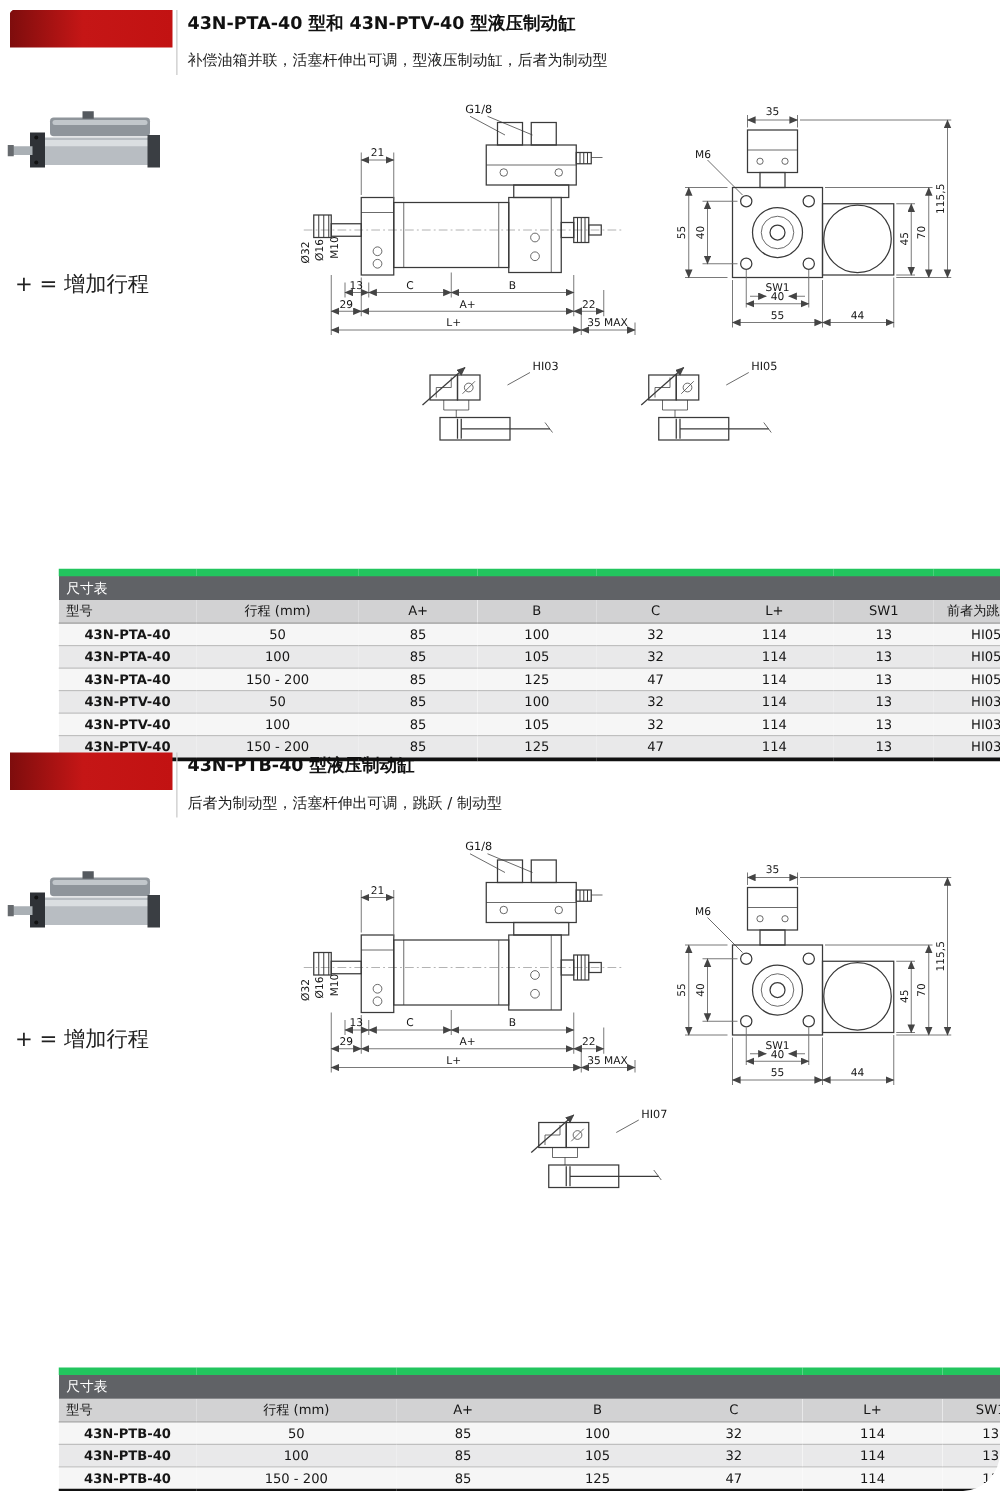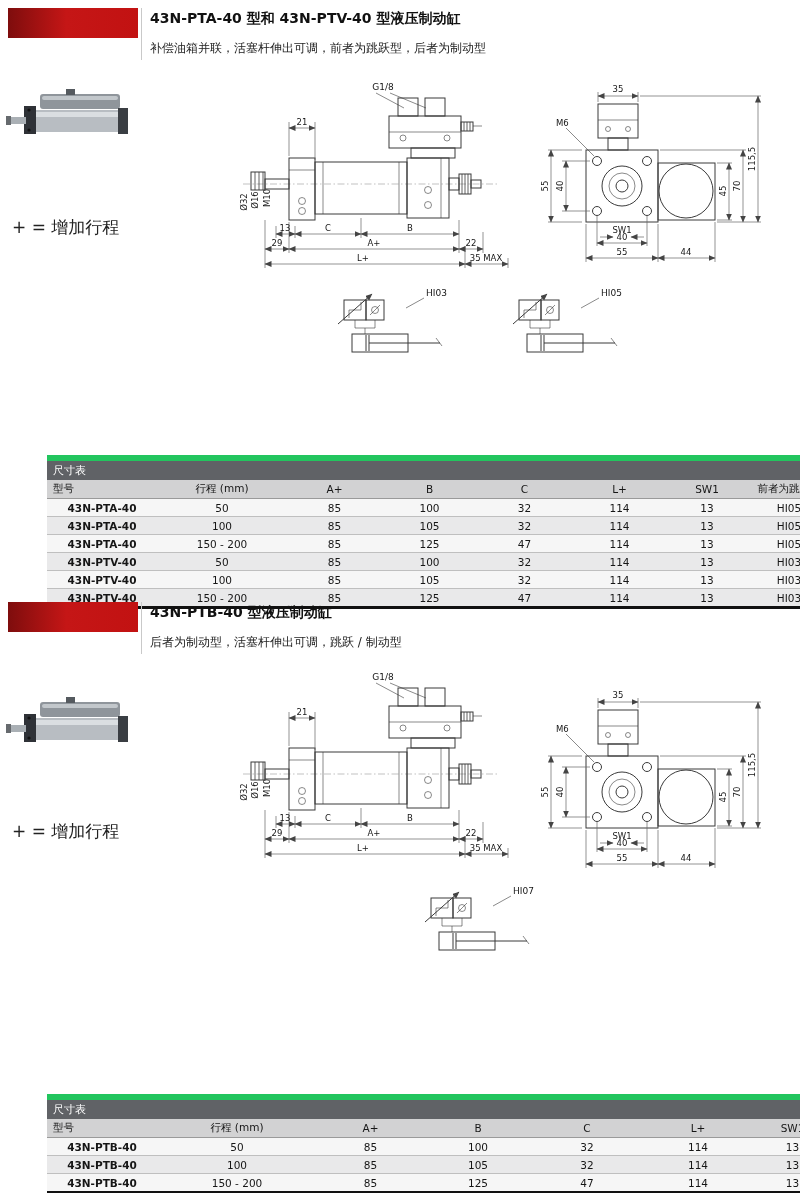--- a/index.html
+++ b/index.html
@@ -1,17 +1,17 @@
 <!DOCTYPE html>
 <html><head>
 <meta charset="utf-8">
 <style>
   html,body{margin:0;padding:0;background:#fff;}
   body{font-family:"DejaVu Sans","Liberation Sans",sans-serif;color:#161616;}
-  .page{position:relative;width:800px;height:1193px;background:#fff;overflow:hidden;}
+  .page{position:relative;width:800px;height:1193px;background:#fff;overflow:hidden;border-radius:31px;}
 
   .red-block{position:absolute;width:130px;height:30px;
     background:linear-gradient(90deg,#7e0d0d 0%,#c51616 45%,#c21212 100%);}
   .vsep{position:absolute;width:1px;background:#c9c9c9;}
   .sec-title{position:absolute;font-size:14px;font-weight:bold;color:#111;white-space:nowrap;}
   .sec-sub{position:absolute;font-size:12px;color:#222;white-space:nowrap;}
   .note{position:absolute;font-size:17px;color:#222;}
 
   svg.fig{position:absolute;}
   .ln{fill:none;stroke:#3a3a3a;stroke-width:1;}
@@ -42,21 +42,21 @@
       <path d="M0,0 L7,3 L0,6 Z" fill="#444"></path>
     </marker>
   </defs>
 </svg>
 
 <div class="page">
 
   <div class="red-block" style="left:8px;top:8px;"></div>
   <div class="vsep" style="left:141px;top:8px;height:52px;"></div>
   <div class="sec-title" style="left:150px;top:10px;">43N-PTA-40 型和 43N-PTV-40 型液压制动缸</div>
-  <div class="sec-sub" style="left:150px;top:40px;">补偿油箱并联，活塞杆伸出可调，前者为跳跃型，后者为制动型</div>
+  <div class="sec-sub" style="left:150px;top:40px;">补偿油箱并联，活塞杆伸出可调，型液压制动缸，后者为制动型</div>
 
   <svg class="fig" style="left:6px;top:88px;" width="130" height="64" viewBox="0 0 130 64">
     <rect x="34" y="6" width="80" height="15" rx="3" fill="#8f959b"></rect>
     <rect x="36" y="8" width="76" height="4" rx="2" fill="#c2c7cb"></rect>
     <rect x="26" y="22" width="90" height="22" rx="2" fill="#b8bdc2"></rect>
     <rect x="26" y="24" width="90" height="5" fill="#dadee1"></rect>
     <rect x="18" y="18" width="12" height="28" fill="#2f3237"></rect>
     <rect x="2" y="29" width="18" height="7" fill="#aab0b5"></rect>
     <rect x="0" y="28" width="5" height="9" fill="#666a6e"></rect>
     <rect x="112" y="20" width="10" height="26" fill="#3a3e43"></rect>

